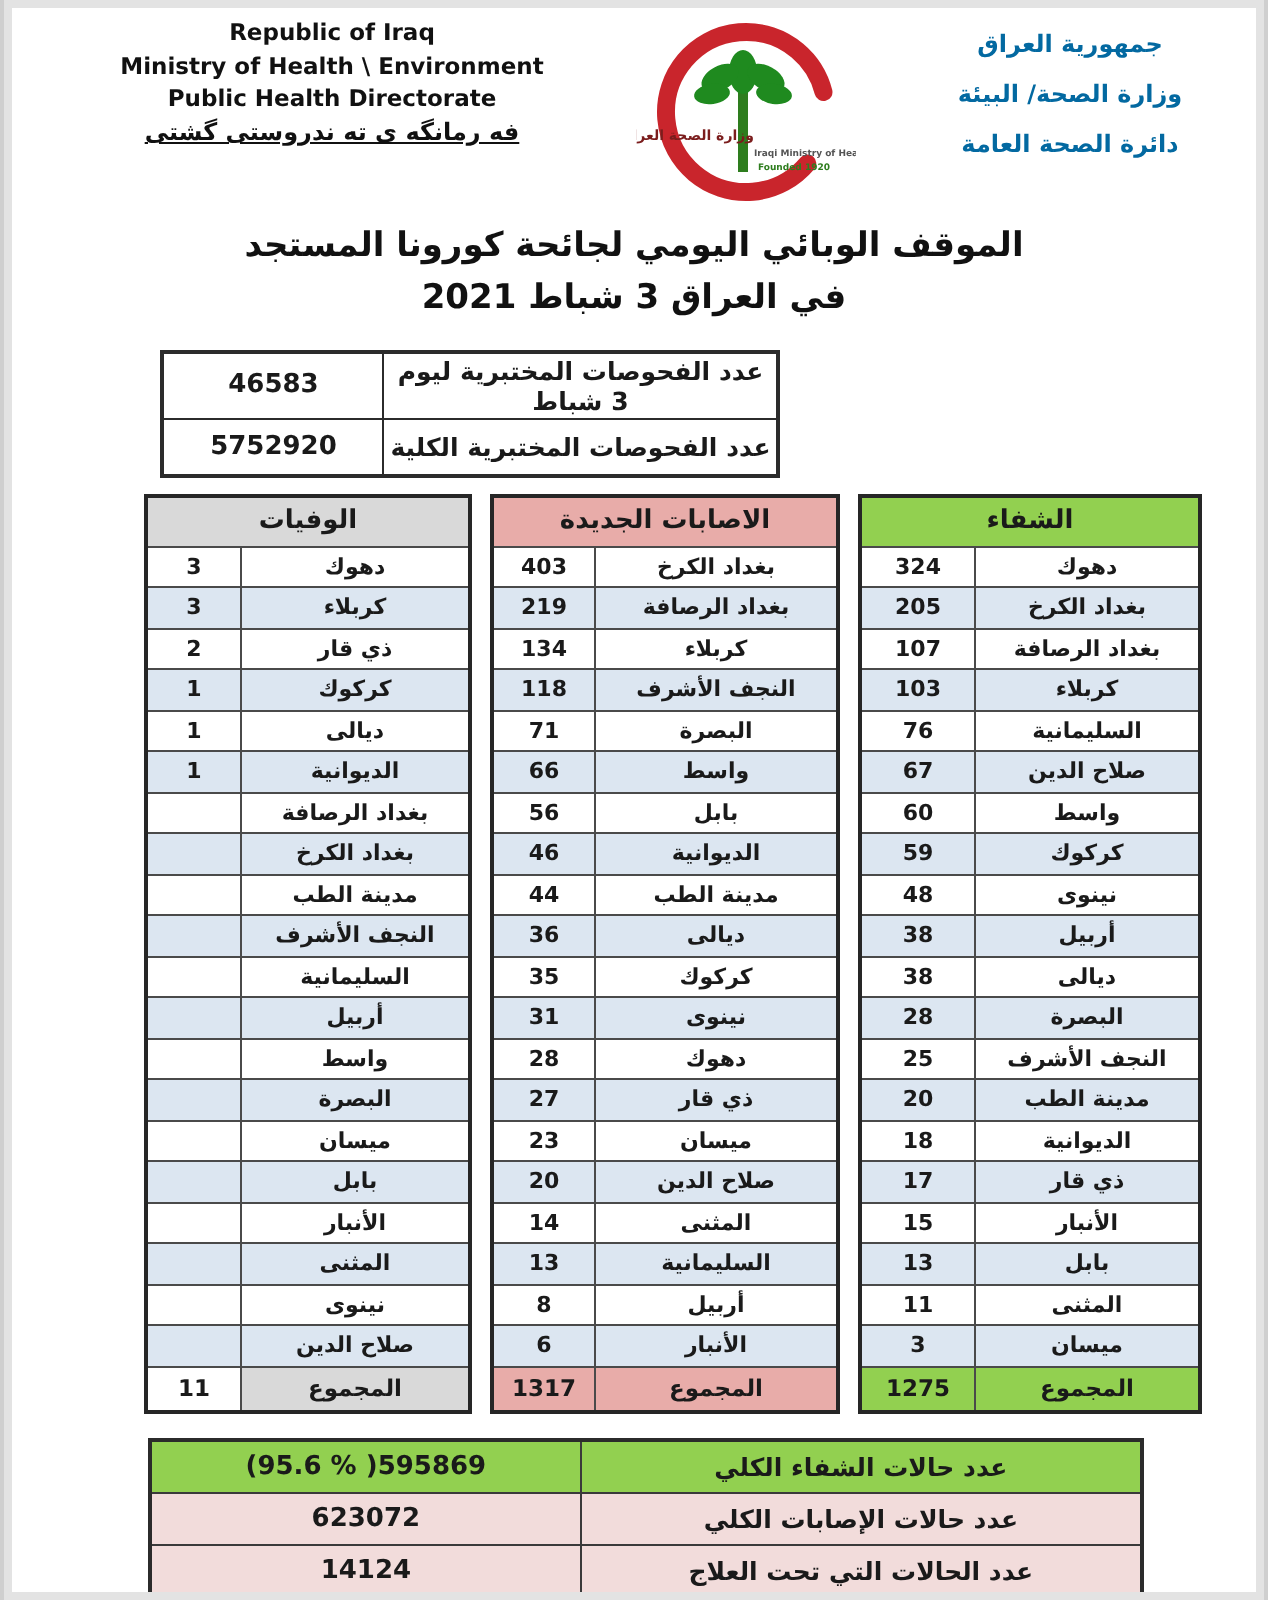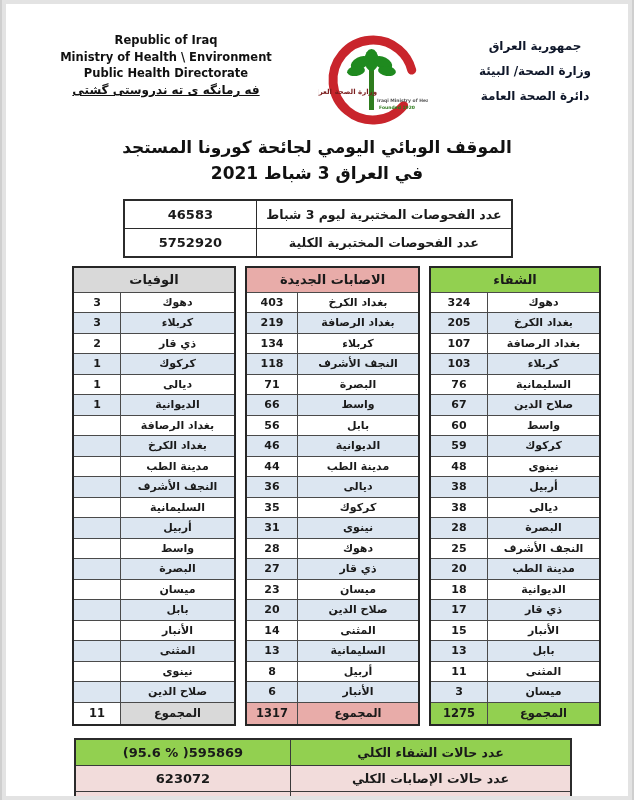--- a/index.html
+++ b/index.html
@@ -13,36 +13,36 @@
     width:622px;height:792px;
     margin:0 auto;
     background:#ffffff;
     border:4px solid #e3e3e3;
     overflow:hidden;
     color:#1a1a1a;
   }
   
   .letterhead{
     display:flex;flex-direction:row;justify-content:space-between;align-items:flex-start;
-    padding:28px 18px 0 40px;height:96px;
+    padding:4px 18px 0 40px;height:96px;
   }
   .en-block{width:240px;text-align:center;font-size:11.5px;font-weight:bold;line-height:1.45;color:#111;}
   .en-block .kurdish{font-size:12px;direction:rtl;text-decoration:underline;}
-  .ar-block{width:150px;text-align:center;font-size:12px;font-weight:bold;direction:rtl;line-height:2.1;color:#0f172a;padding-top:2px;}
+  .ar-block{width:150px;text-align:center;font-size:12px;font-weight:bold;direction:rtl;line-height:2.1;color:#0369a1;padding-top:2px;}
   .logo-wrap{width:110px;height:100px;position:relative;margin-top:-2px;}
   .logo-txt{font-weight:bold;}
   
   .title{
     text-align:center;direction:rtl;font-weight:bold;
     font-size:17px;line-height:1.55;margin:6px 0 12px 0;color:#111;
   }
   
   table{border-collapse:collapse;}
   .tests-table{
-    margin-left:117px;width:390px;
+    margin-left:74px;width:310px;
     border:2px solid #2b2b2b;
   }
   .tests-table td{
     border:1px solid #2b2b2b;height:25px;font-weight:bold;
   }
   .tests-table .t-value{width:125px;text-align:center;font-size:13px;}
   .tests-table .t-label{width:245px;text-align:center;direction:rtl;font-size:12.5px;}
   
   .gov-row{
     display:flex;flex-direction:row;align-items:flex-start;

